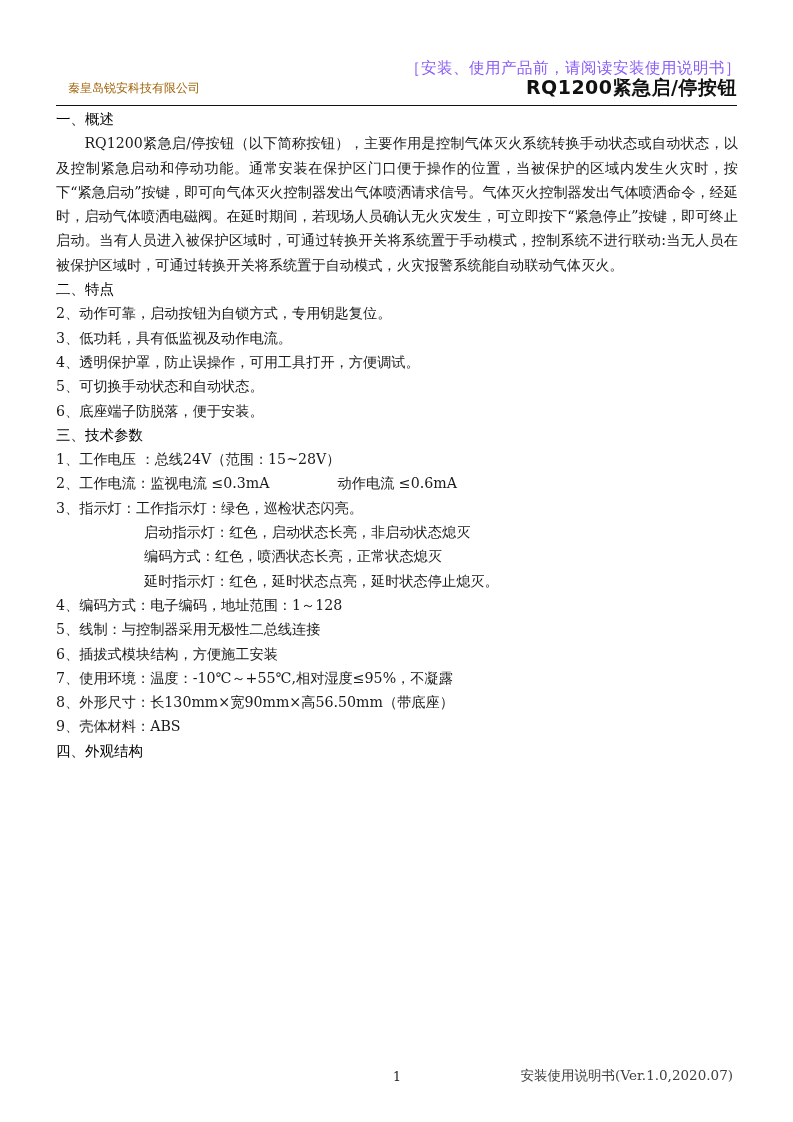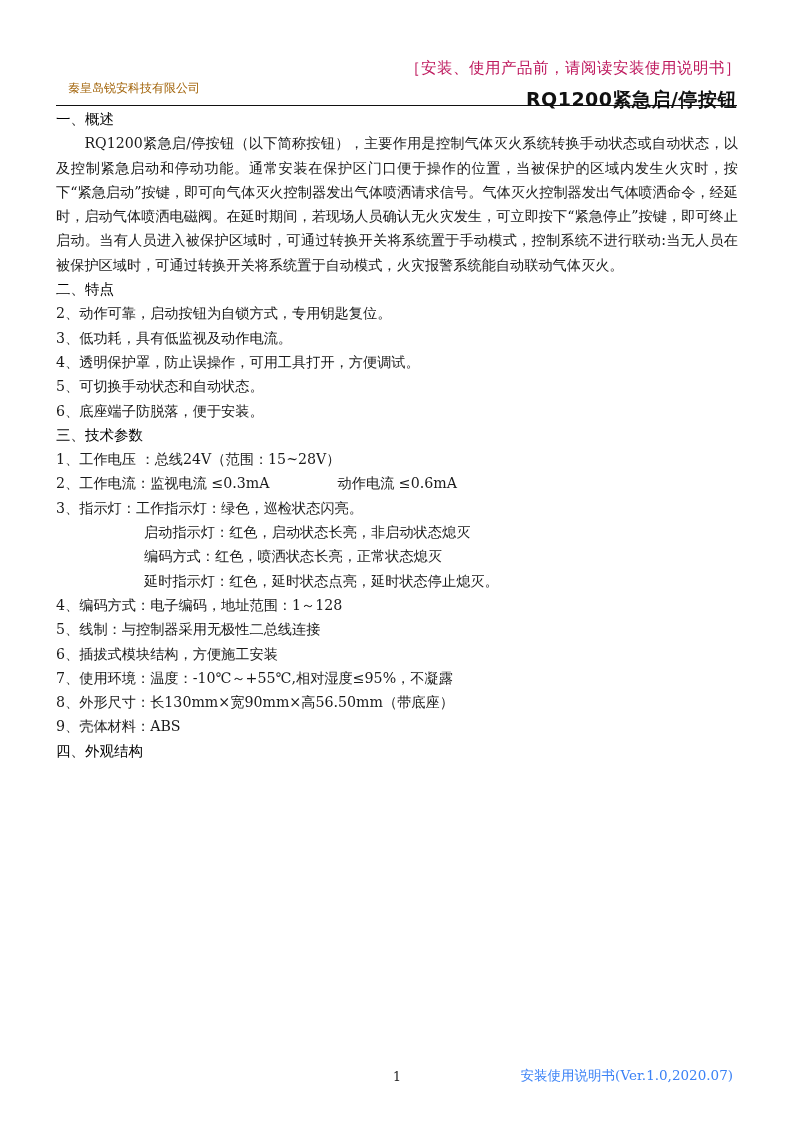--- a/index.html
+++ b/index.html
@@ -1,30 +1,30 @@
 <!DOCTYPE html>
 <html><head>
 <meta charset="utf-8">
 <style>
   html, body { margin:0; padding:0; background:#ffffff; }
   body { width:793px; height:1122px; position:relative; overflow:hidden;
          font-family:"DejaVu Serif", "Liberation Serif", serif; color:#1a1a1a; }
-  .hdr-note { position:absolute; right:52px; top:58px; font-size:15.5px; letter-spacing:0.5px; color:#be185d; }
+  .hdr-note { position:absolute; right:52px; top:58px; font-size:15.5px; letter-spacing:0.5px; color:#8b5cf6; }
   .hdr-company { position:absolute; left:68px; top:80px; font-size:12px; color:#a16207; }
   .hdr-title { position:absolute; right:56px; top:75px; font-size:19px; font-weight:bold; color:#111;
-               font-family:"DejaVu Sans", "Liberation Sans", sans-serif; letter-spacing:0.5px;margin-top:12px; }
+               font-family:"DejaVu Sans", "Liberation Sans", sans-serif; letter-spacing:0.5px; }
   .hdr-rule { position:absolute; left:56px; right:56px; top:105px; height:0; border-top:1.6px solid #111; }
   .content { position:absolute; left:56px; top:107px; width:682px; font-size:14.2px; line-height:24.3px; }
   .h { font-weight:normal; font-family:"DejaVu Sans", "Liberation Sans", sans-serif; font-size:14.5px; color:#000; }
   .p { text-indent:2em; text-align:justify; }
   .line { white-space:nowrap; }
   .indent { padding-left:88px; }
   .gap { display:inline-block; width:68px; }
   .footer-page { position:absolute; left:393px; top:1069px; font-size:12.5px; }
-  .footer-ver { position:absolute; right:60px; top:1067px; font-size:13.5px; color:#3b82f6; }
+  .footer-ver { position:absolute; right:60px; top:1067px; font-size:13.5px; color:#404040; }
 </style>
 </head>
 <body>
 
 <div class="hdr-note">［安装、使用产品前，请阅读安装使用说明书］</div>
 <div class="hdr-company">秦皇岛锐安科技有限公司</div>
 <div class="hdr-title">RQ1200紧急启/停按钮</div>
 <div class="hdr-rule"></div>
 
 <div class="content">

